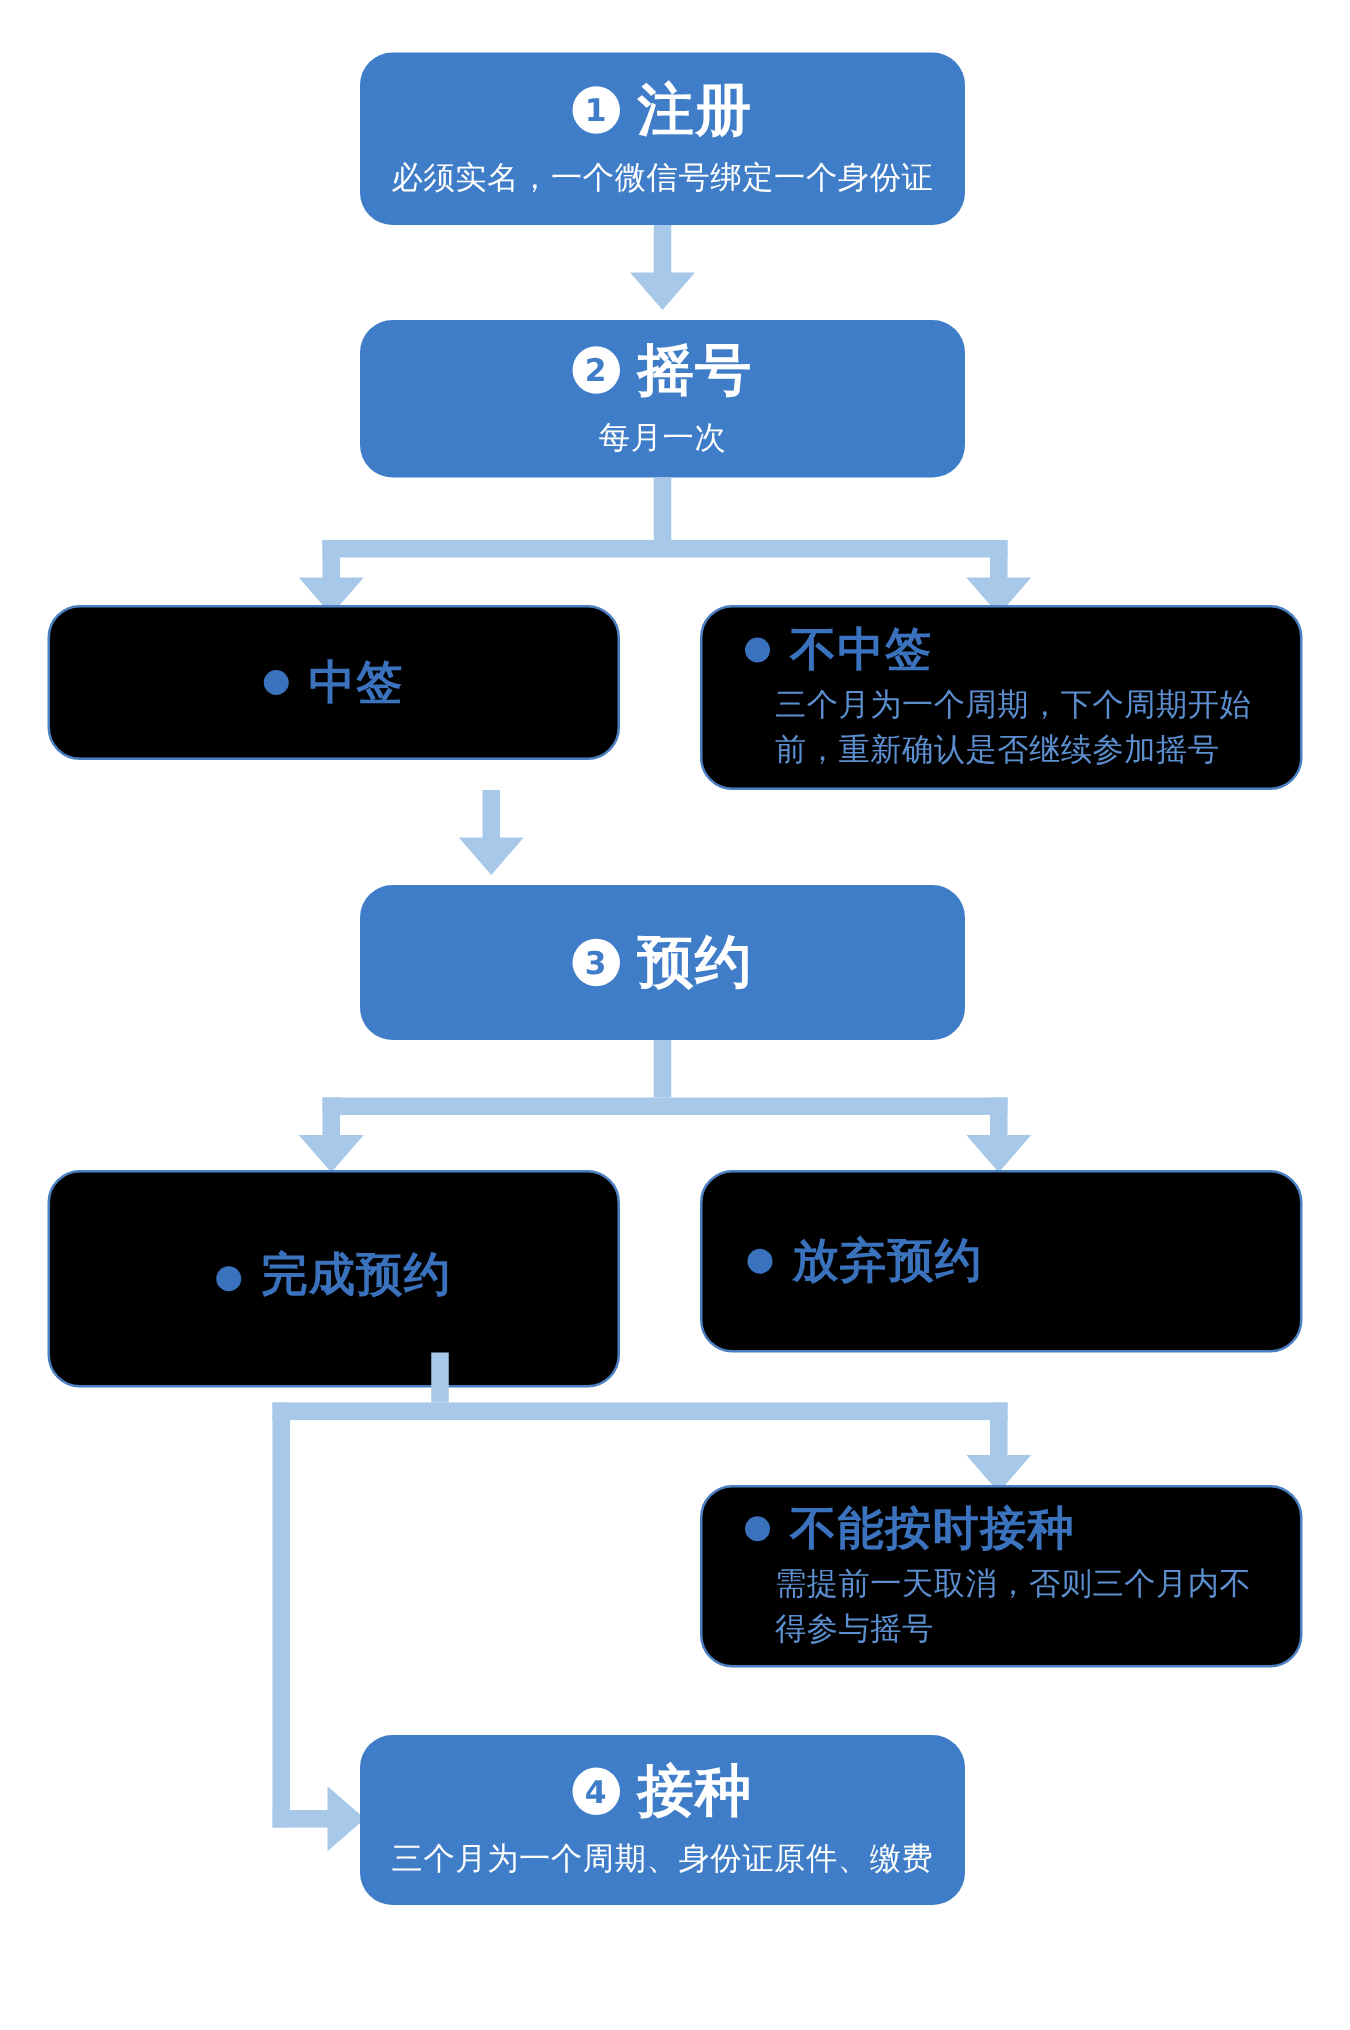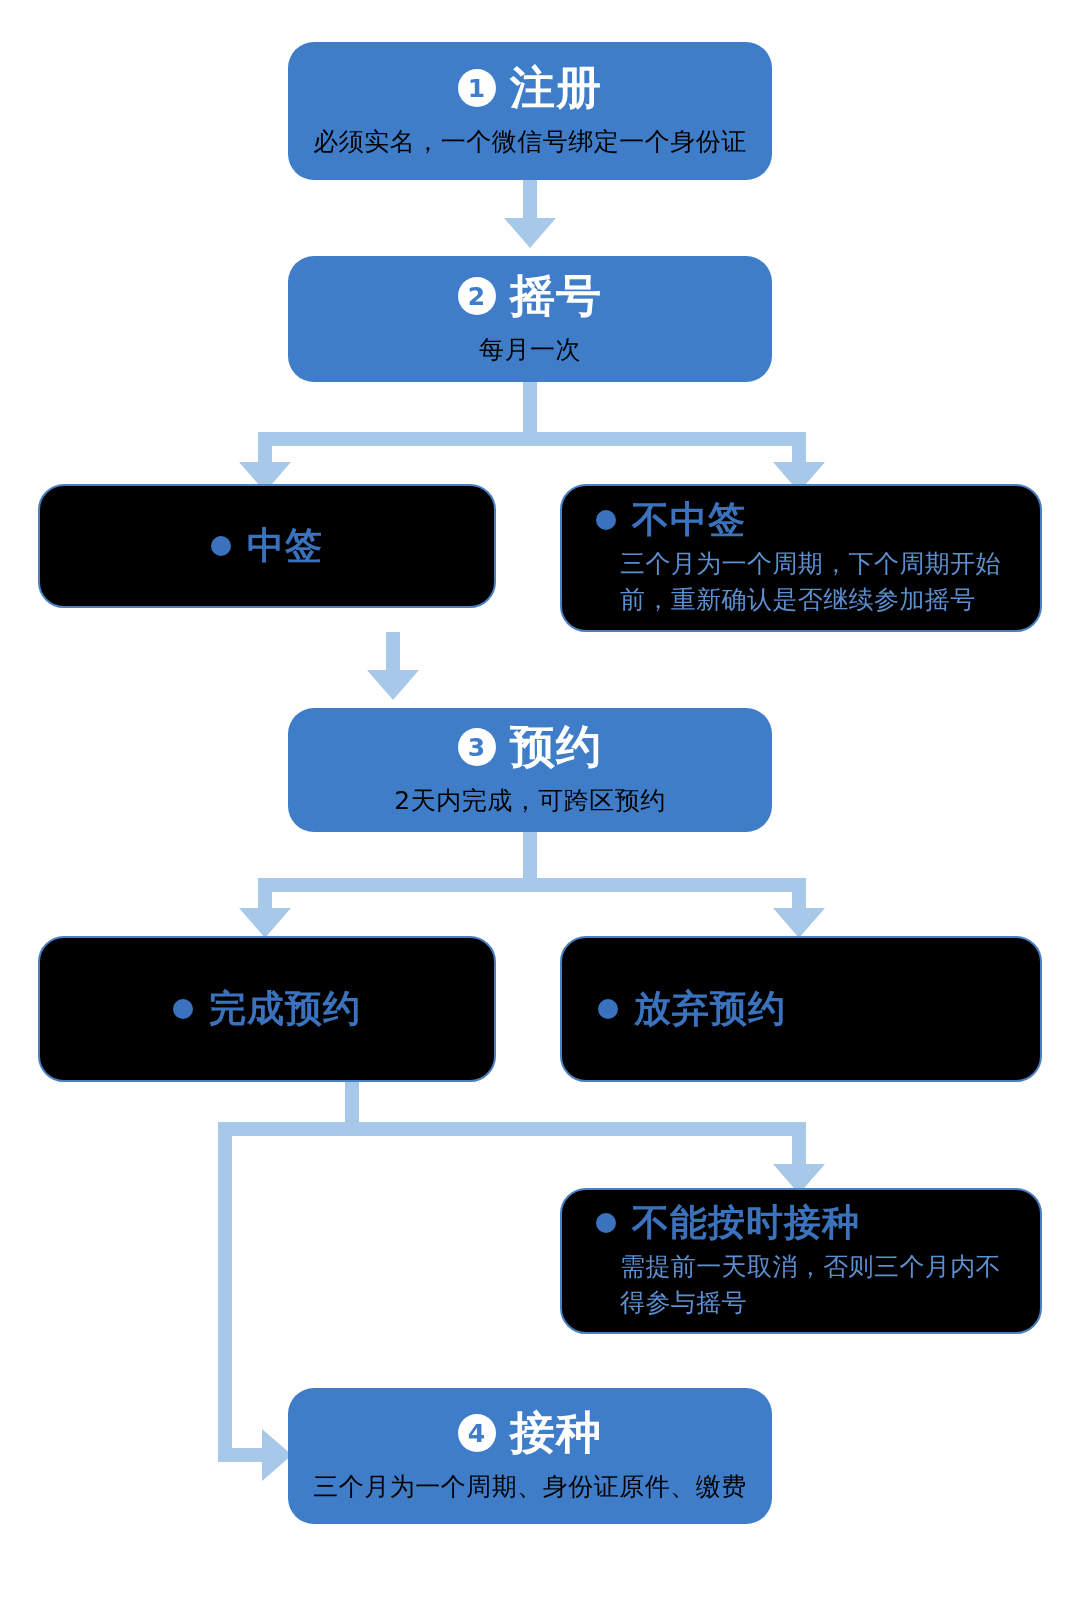--- a/index.html
+++ b/index.html
@@ -54,21 +54,21 @@
     color: #3f7dc8;
     font-size: 25px;
     font-weight: bold;
     line-height: 1;
     flex: none;
   }
   .step-sub {
     margin-top: 12px;
     font-size: 25px;
     line-height: 1.35;
-    color: #000000;
+    color: #ffffff;
     letter-spacing: 0.5px;
   }
   
   .outcome-box {
     background: #000000;
     border: 2px solid #4a7fc1;
     border-radius: 26px;
     color: #3a72bd;
     box-sizing: border-box;
   }
@@ -185,31 +185,30 @@
   </div>
 
   <div class="conn conn-v" style="left:386px; top:632px; width:14px; height:42px;"></div>
   <div class="arrow-down" style="left:367px; top:670px;"></div>
 
   <div class="node step-box" style="left:288px; top:708px; width:484px; height:124px;">
     <div class="step-title">
       <span class="step-num">3</span>
       <span>预约</span>
     </div>
-    <div class="step-sub">2天内完成，可跨区预约</div>
   </div>
 
   <div class="conn conn-v" style="left:523px; top:832px; width:14px; height:46px;"></div>
   <div class="conn conn-h" style="left:258px; top:878px; width:548px; height:14px;"></div>
   <div class="conn conn-v" style="left:258px; top:878px; width:14px; height:36px;"></div>
   <div class="arrow-down" style="left:239px; top:908px;"></div>
   <div class="conn conn-v" style="left:792px; top:878px; width:14px; height:36px;"></div>
   <div class="arrow-down" style="left:773px; top:908px;"></div>
 
-  <div class="node outcome-box outcome-center" style="left:38px; top:936px; width:458px; height:146px;">
+  <div class="node outcome-box outcome-center" style="left:38px; top:936px; width:458px; height:174px;font-family:Liberation Mono, monospace;">
     <div class="outcome-head" style="align-items:center;">
       <span class="bullet" style="margin-top:0;"></span>
       <span class="outcome-title">完成预约</span>
     </div>
   </div>
 
   <div class="node outcome-box outcome-left" style="left:560px; top:936px; width:482px; height:146px;padding-left:36px;">
     <div class="outcome-head">
       <span class="bullet"></span>
       <span class="outcome-title">放弃预约</span>

